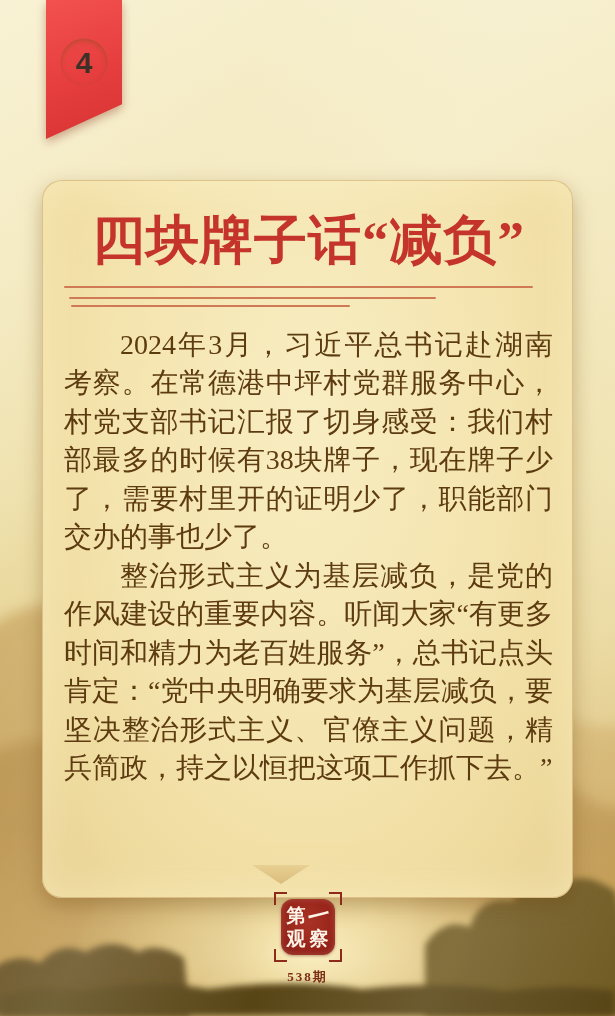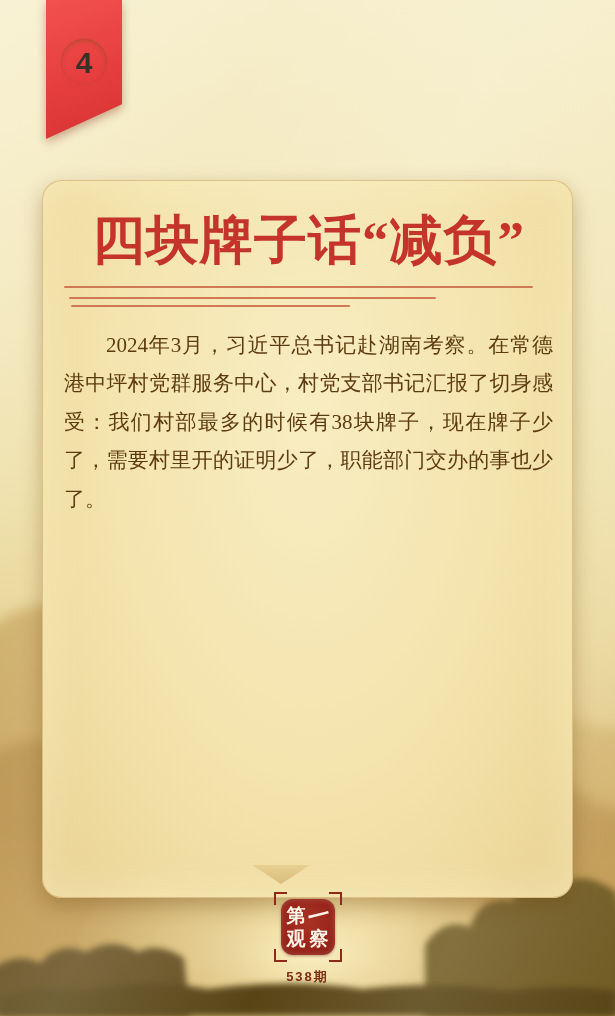--- a/index.html
+++ b/index.html
@@ -26,21 +26,21 @@
   }
   .card-title{
     margin:6px 0 0;color:#c4342b;font-size:53px;font-weight:bold;
     text-align:center;letter-spacing:1px;line-height:1.15;white-space:nowrap;
   }
   .divider{margin-top:15px;}
   .divider i{display:block;height:2px;background:#cf7a55;border-radius:1px;}
   .divider .ln1{width:96%;}
   .divider .ln2{width:75%;margin-top:9px;margin-left:5px;}
   .divider .ln3{width:57%;margin-top:6px;margin-left:7px;}
-  .body-text{margin-top:19px;color:#5d3b10;font-size:21px;line-height:38.5px;text-align:justify;}
+  .body-text{margin-top:19px;color:#5d3b10;font-size:28px;line-height:38.5px;text-align:justify;}
   .body-text p{margin:0;text-indent:2em;}
 
   
   .card-tail{
     position:absolute;left:252px;top:865px;width:58px;height:19px;
     background:linear-gradient(180deg,#e8d093,#d9bc7a);
     clip-path:polygon(0 0,100% 0,50% 100%);
   }
 
   
@@ -70,21 +70,21 @@
   .seal{
     width:54px;height:56px;border-radius:12px;box-sizing:border-box;padding:5px 4px;
     background:radial-gradient(circle at 50% 42%,#aa3325 0%,#97241a 62%,#8a1f16 100%);
     box-shadow:0 1px 3px rgba(90,20,10,.4), inset 0 0 6px rgba(255,220,200,.25);
     display:grid;grid-template-columns:1fr 1fr;align-items:center;justify-items:center;
   }
   .seal span{color:#fdf6e8;font-weight:bold;font-size:19px;line-height:1.1;}
   .seal .stroke{font-size:22px;transform:rotate(-14deg);}
   .issue{
     margin-top:6px;color:#7c2d16;font-size:13px;font-weight:bold;letter-spacing:2px;
-    font-family:Liberation Sans, sans-serif;
+    font-family:Liberation Serif, serif;
   }
 </style>
 </head>
 <body>
 
 <div class="stage">
 
   <svg class="bg-mountains" viewBox="0 0 615 1016" width="615" height="1016" aria-hidden="true">
     <defs>
       <filter id="soft" x="-20%" y="-20%" width="140%" height="140%">
@@ -119,20 +119,21 @@
 
   <div class="card">
     <h1 class="card-title">四块牌子话“减负”</h1>
     <div class="divider">
       <i class="ln1"></i>
       <i class="ln2"></i>
       <i class="ln3"></i>
     </div>
     <div class="body-text">
       <p>2024年3月，习近平总书记赴湖南考察。在常德港中坪村党群服务中心，村党支部书记汇报了切身感受：我们村部最多的时候有38块牌子，现在牌子少了，需要村里开的证明少了，职能部门交办的事也少了。</p>
+      <p>整治形式主义为基层减负，是党的作风建设的重要内容。听闻大家“有更多时间和精力为老百姓服务”，总书记点头肯定：“党中央明确要求为基层减负，要坚决整治形式主义、官僚主义问题，精兵简政，持之以恒把这项工作抓下去。”</p>
     </div>
   </div>
   <div class="card-tail"></div>
 
   <div class="ribbon-shadow">
     <div class="ribbon">
       <div class="ribbon-circle">
         <span class="ribbon-number">4</span>
       </div>
     </div>

